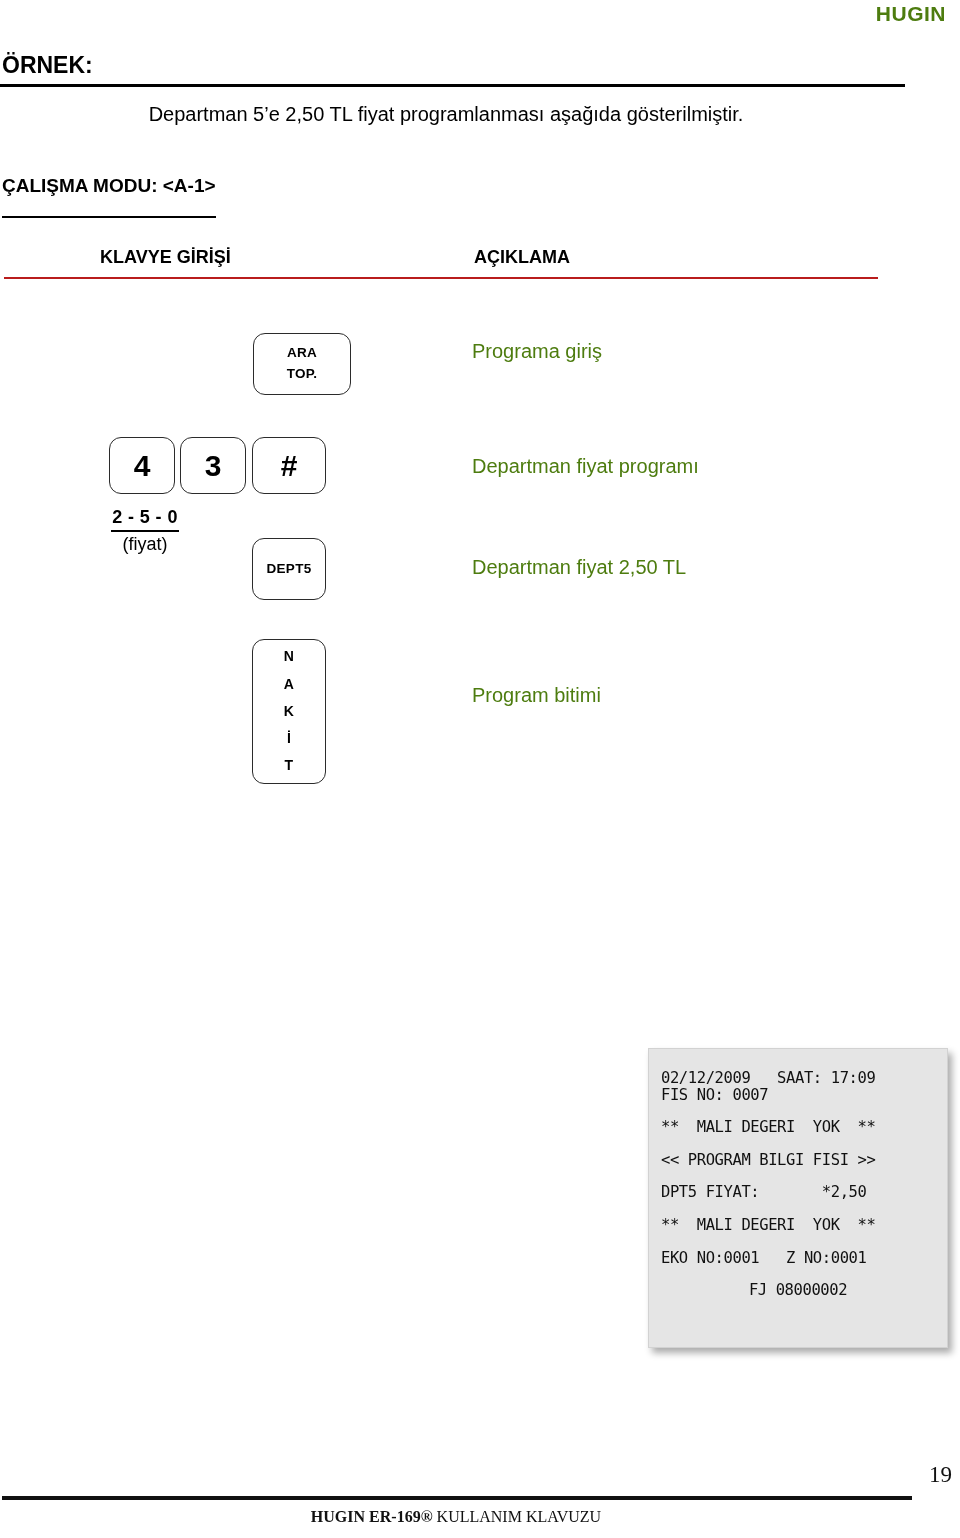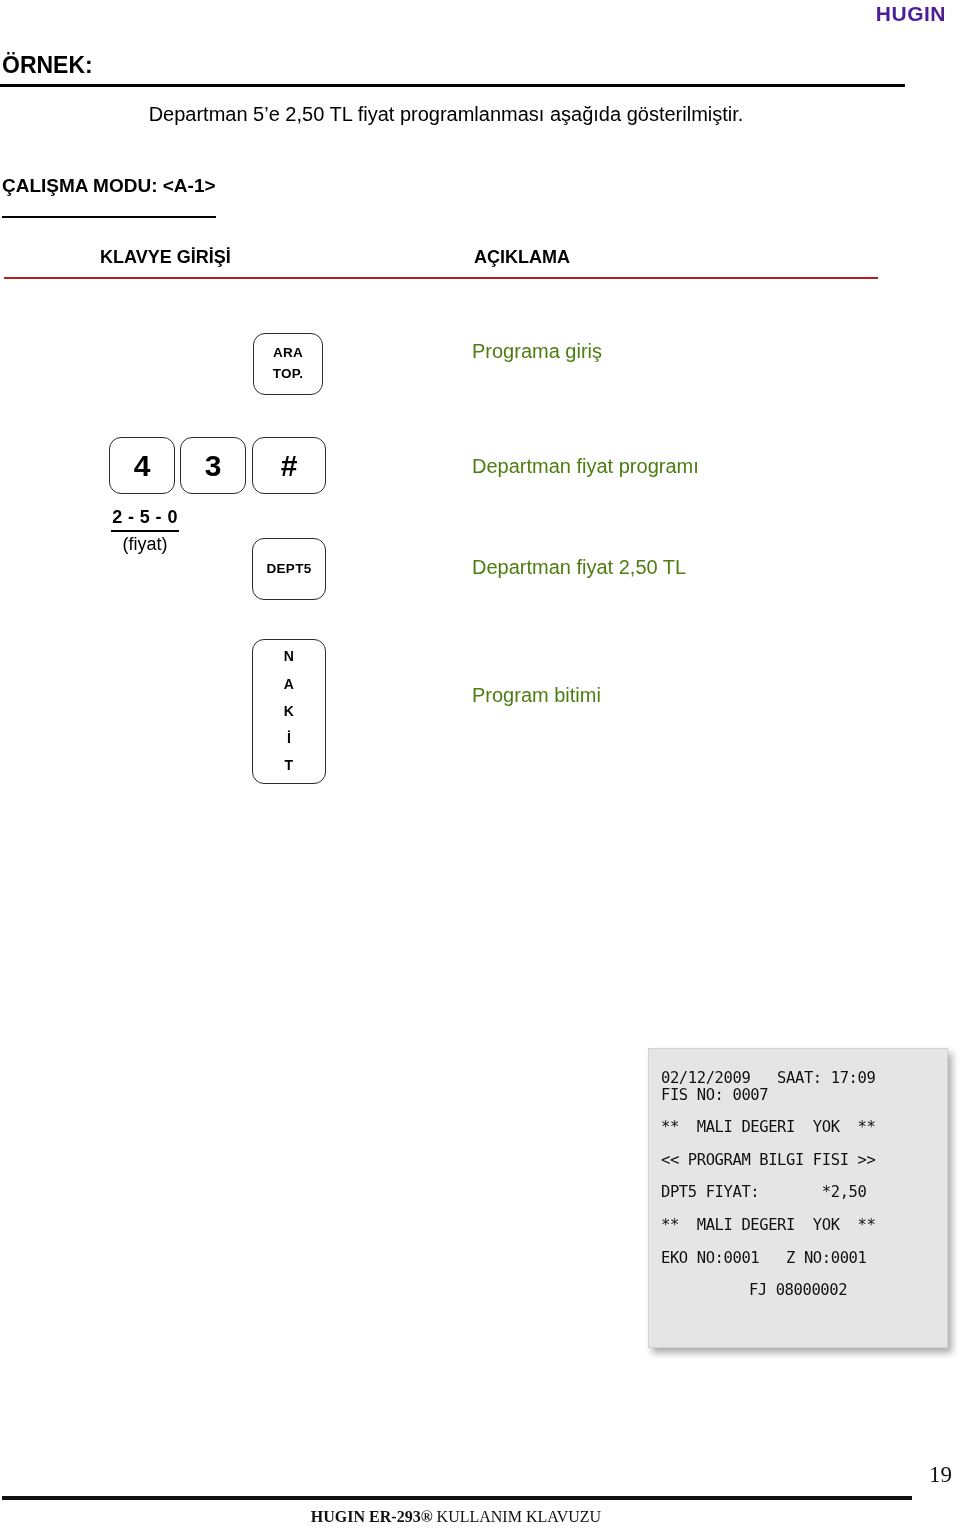--- a/index.html
+++ b/index.html
@@ -18,21 +18,21 @@
 
   
   .brand {
     position: absolute;
     top: 2px;
     right: 14px;
     font-family: "Liberation Sans", sans-serif;
     font-weight: 700;
     font-size: 21px;
     letter-spacing: 0.5px;
-    color: #4c1d95;
+    color: #4d7c0f;
   }
 
   
   .title-row {
     position: absolute;
     top: 52px;
     left: 0;
     width: 905px;
     height: 32px;
     border-bottom: 3px solid #000;
@@ -231,21 +231,21 @@
 
 <div class="subtitle">Departman 5’e 2,50 TL fiyat programlanması aşağıda gösterilmiştir.</div>
 
 <div class="mode-line">ÇALIŞMA MODU: &lt;A-1&gt;</div>
 
 <div class="col-head-wrap">
   <span class="kh-key">KLAVYE GİRİŞİ</span>
   <span class="kh-desc">AÇIKLAMA</span>
 </div>
 
-<div class="key small" style="left:253px; top:333px; width:70px; height:62px;text-align:center;">
+<div class="key small" style="left:253px; top:333px; width:98px; height:62px;text-align:center;">
   <span>ARA</span>
   <span>TOP.</span>
 </div>
 <div class="desc" style="left:472px; top:340px;">Programa giriş</div>
 
 <div class="key num" style="left:109px; top:437px; width:66px; height:57px;">
   <span>4</span>
 </div>
 <div class="key num" style="left:180px; top:437px; width:66px; height:57px;">
   <span>3</span>
@@ -280,15 +280,15 @@
   <div class="receipt-line gap">&lt;&lt; PROGRAM BILGI FISI &gt;&gt;</div>
   <div class="receipt-line gap">DPT5 FIYAT:       *2,50</div>
   <div class="receipt-line gap">**  MALI DEGERI  YOK  **</div>
   <div class="receipt-line gap">EKO NO:0001   Z NO:0001</div>
   <div class="receipt-line center gap">FJ 08000002</div>
 </div>
 
 <div class="page-number">19</div>
 <div class="footer-rule"></div>
 <div class="footer-text">
-  <span>HUGIN ER-293®</span>
+  <span>HUGIN ER-169®</span>
   <span class="light">KULLANIM KLAVUZU</span>
 </div>
 
 </body></html>

